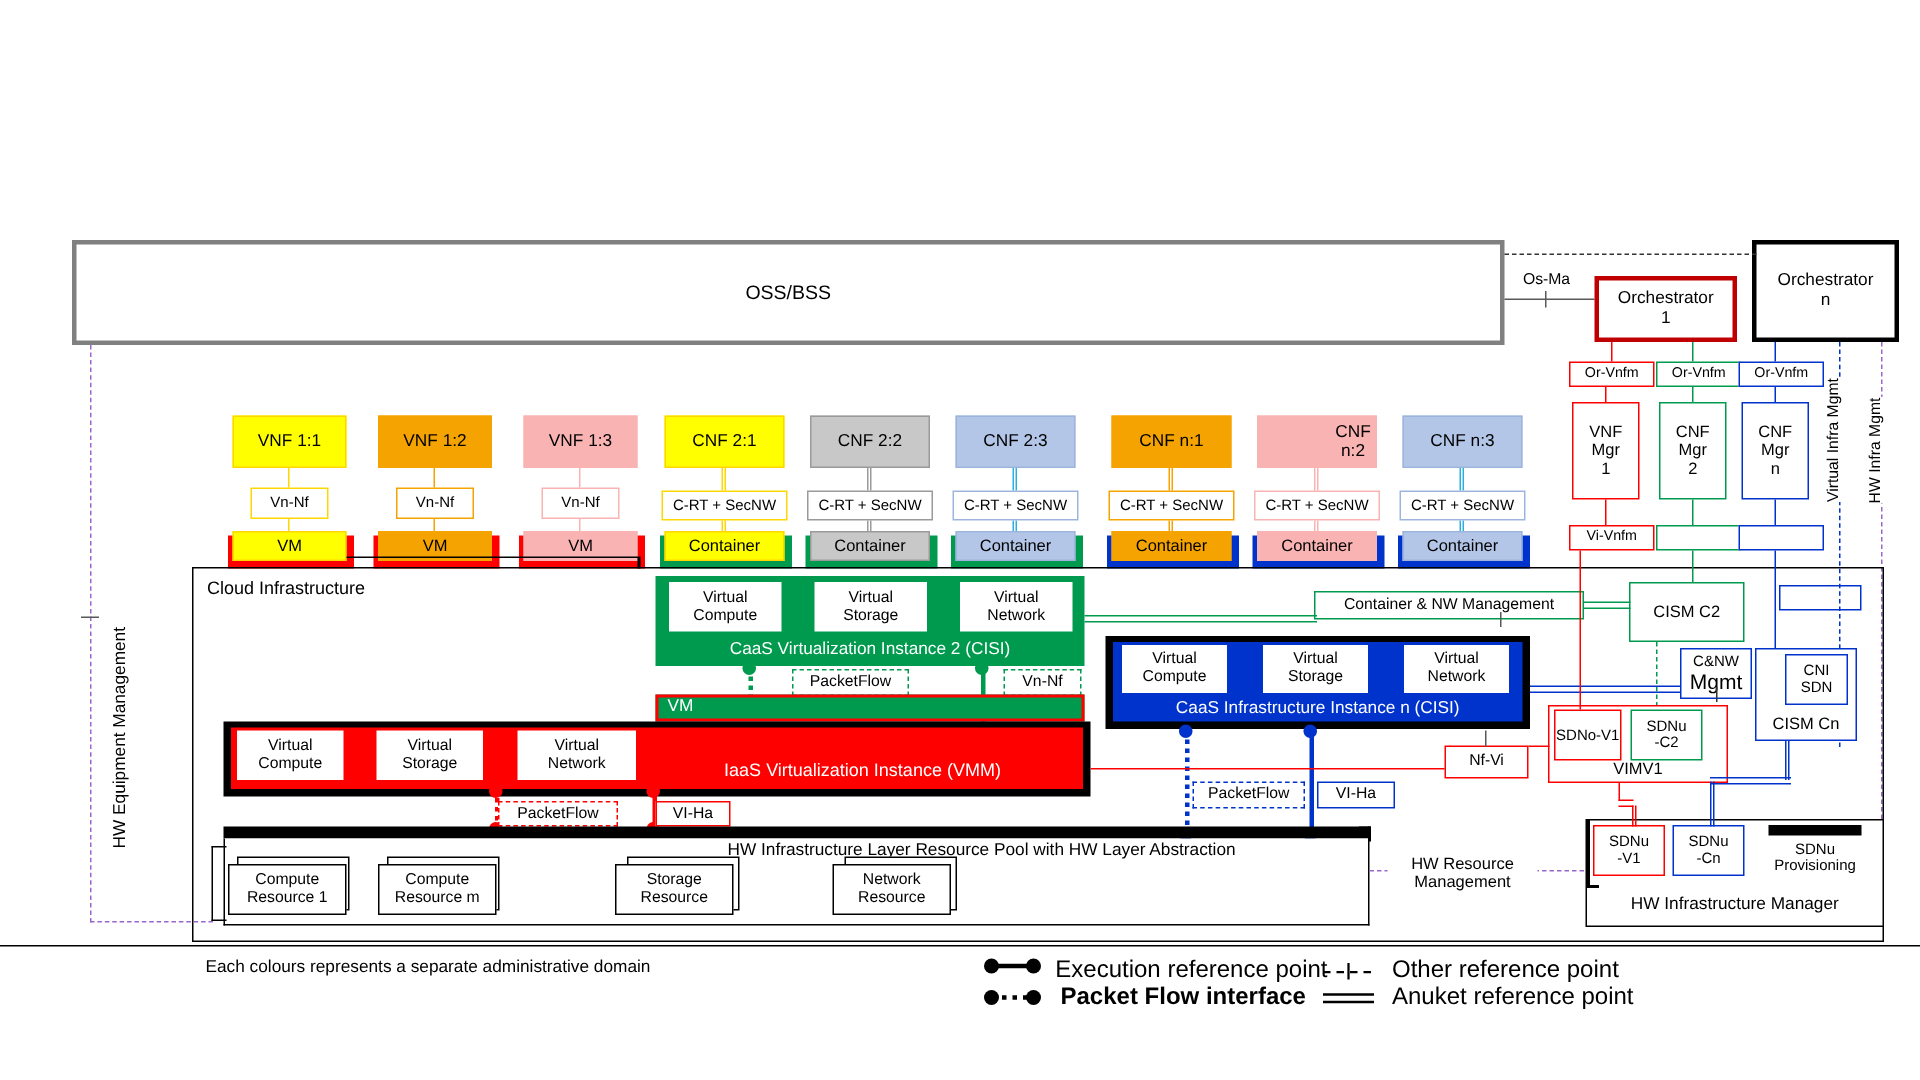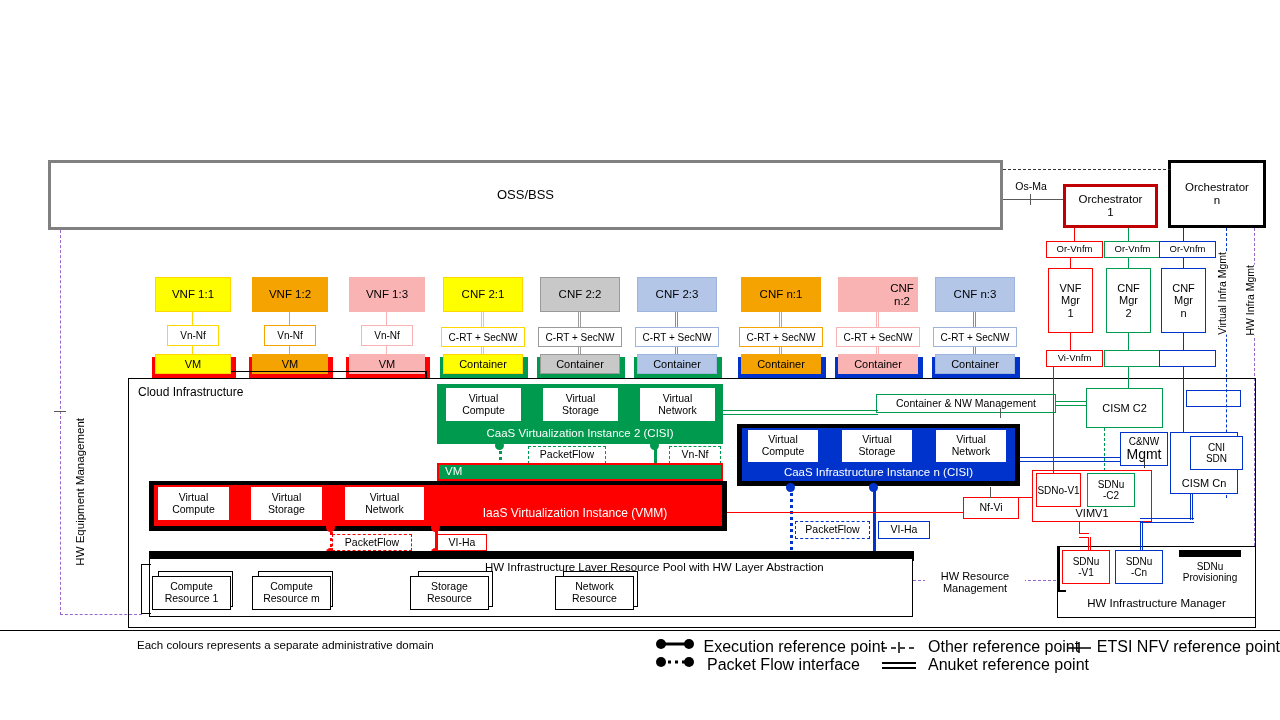--- a/index.html
+++ b/index.html
@@ -363,21 +363,21 @@
 
   <div class="abs ctr" style="left:1120px;top:432px;width:48px;height:34px;border:1.5px solid #0033cc;background:#fff;flex-direction:column;">
     <span class="tiny" style="font-size:10px;">C&amp;NW</span>
     <span class="tiny" style="font-size:14px;">Mgmt</span>
   </div>
   <div class="abs" style="left:1144px;top:458px;width:0;height:10px;border-left:1.5px solid #333;"></div>
 
   <div class="abs ctr" style="left:1170px;top:432px;width:68px;height:62px;border:1.5px solid #0033cc;background:#fff;align-items:flex-end;padding-bottom:4px;">
     <span class="tiny" style="font-size:11px;">CISM Cn</span>
   </div>
-  <div class="abs ctr" style="left:1190px;top:436px;width:53px;height:34px;border:1.5px solid #0033cc;background:#fff;flex-direction:column;">
+  <div class="abs ctr" style="left:1190px;top:436px;width:42px;height:34px;border:1.5px solid #0033cc;background:#fff;flex-direction:column;">
     <span class="tiny" style="font-size:10px;">CNI</span>
     <span class="tiny" style="font-size:10px;text-align:center;">SDN</span>
   </div>
   <div class="abs" style="left:1183px;top:367px;width:0;height:65px;border-left:1.5px solid #0033cc;"></div>
 
   <div class="abs" style="left:1032px;top:470px;width:120px;height:52px;border:1.5px solid #ff0000;background:#fff;"></div>
   <div class="abs ctr" style="left:1036px;top:473px;width:45px;height:34px;border:1.5px solid #ff0000;background:#fff;flex-direction:row;">
     <span class="tiny" style="font-size:10px;">SDNo</span>
     <span class="tiny" style="font-size:10px;">-V1</span>
   </div>
@@ -424,21 +424,21 @@
   <div class="abs" style="left:137px;top:639px;font-size:11.5px;">Each colours represents a separate administrative domain</div>
 
   <div class="abs" style="left:655px;top:638px;width:230px;height:18px;display:flex;align-items:flex-start;">
     <svg width="46" height="12">
       <circle cx="6" cy="6" r="5" fill="#000"></circle>
       <line x1="6" y1="6" x2="34" y2="6" stroke="#000" stroke-width="3"></line>
       <circle cx="34" cy="6" r="5" fill="#000"></circle>
     </svg>
     <span class="lg-label" style="margin-left:6px;">Execution reference point</span>
   </div>
-  <div class="abs" style="left:655px;top:656px;width:230px;height:18px;display:flex;">
+  <div class="abs" style="left:655px;top:656px;width:230px;height:18px;display:flex;align-items:center;font-weight:bold;">
     <svg width="46" height="12">
       <circle cx="6" cy="6" r="5" fill="#000"></circle>
       <line x1="6" y1="6" x2="34" y2="6" stroke="#000" stroke-width="3" stroke-dasharray="3,4"></line>
       <circle cx="34" cy="6" r="5" fill="#000"></circle>
     </svg>
     <span class="lg-label" style="margin-left:6px;">Packet Flow interface</span>
   </div>
 
   <div class="abs" style="left:880px;top:638px;width:240px;height:18px;display:flex;align-items:center;">
     <svg width="42" height="14">
@@ -448,26 +448,19 @@
     <span class="lg-label" style="margin-left:6px;">Other reference point</span>
   </div>
   <div class="abs" style="left:880px;top:656px;width:240px;height:18px;display:flex;align-items:center;">
     <svg width="42" height="12">
       <line x1="2" y1="4" x2="36" y2="4" stroke="#000" stroke-width="1.8"></line>
       <line x1="2" y1="9" x2="36" y2="9" stroke="#000" stroke-width="1.8"></line>
     </svg>
     <span class="lg-label" style="margin-left:6px;">Anuket reference point</span>
   </div>
 
-  <div class="abs" style="left:1065px;top:638px;width:215px;height:18px;display:flex;align-items:center;">
-    <svg width="38" height="14">
-      <line x1="2" y1="8" x2="32" y2="8" stroke="#000" stroke-width="1.5"></line>
-      <line x1="14" y1="2" x2="14" y2="13" stroke="#000" stroke-width="1.5"></line>
-    </svg>
-    <span class="lg-label" style="margin-left:6px;">ETSI NFV reference point</span>
-  </div>
 
   <div class="abs" style="left:425px;top:372px;width:2px;height:7px;background:#000;"></div>
   <div class="abs" style="left:231px;top:371px;width:196px;height:0;border-top:1.5px solid #000;"></div>
 
   <div class="abs" style="left:906px;top:551px;width:8px;height:10px;border-top:2px solid #000;border-right:2px solid #000;"></div>
 
 </div>
 
 </body></html>

